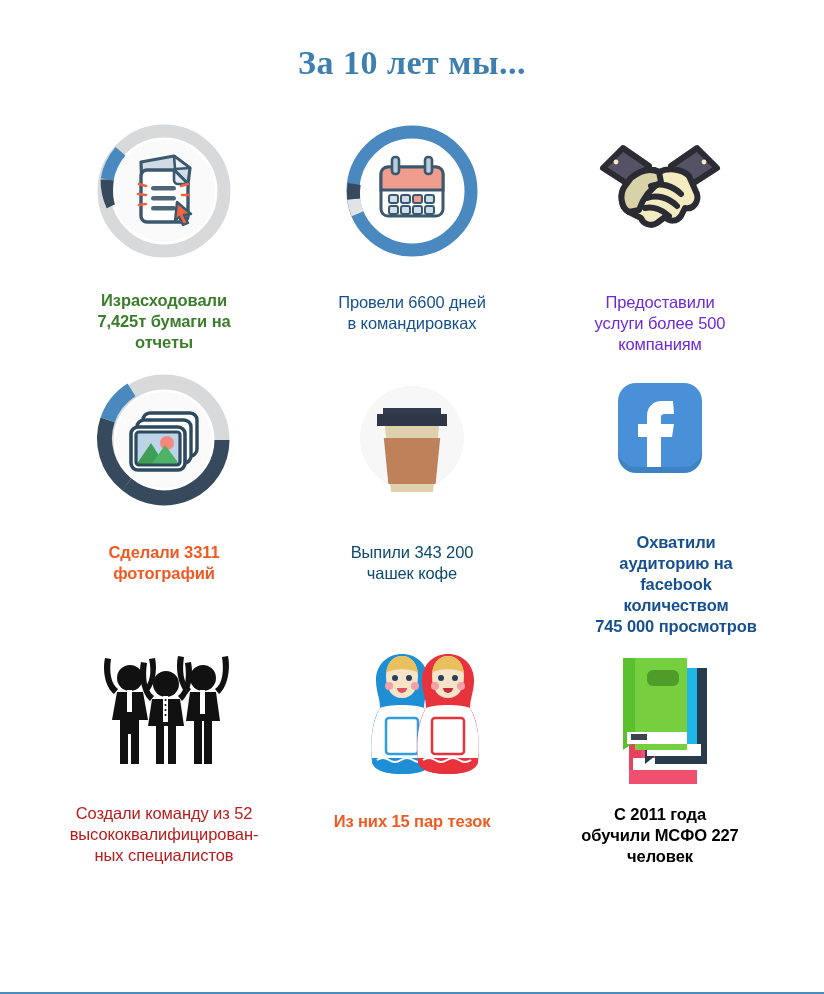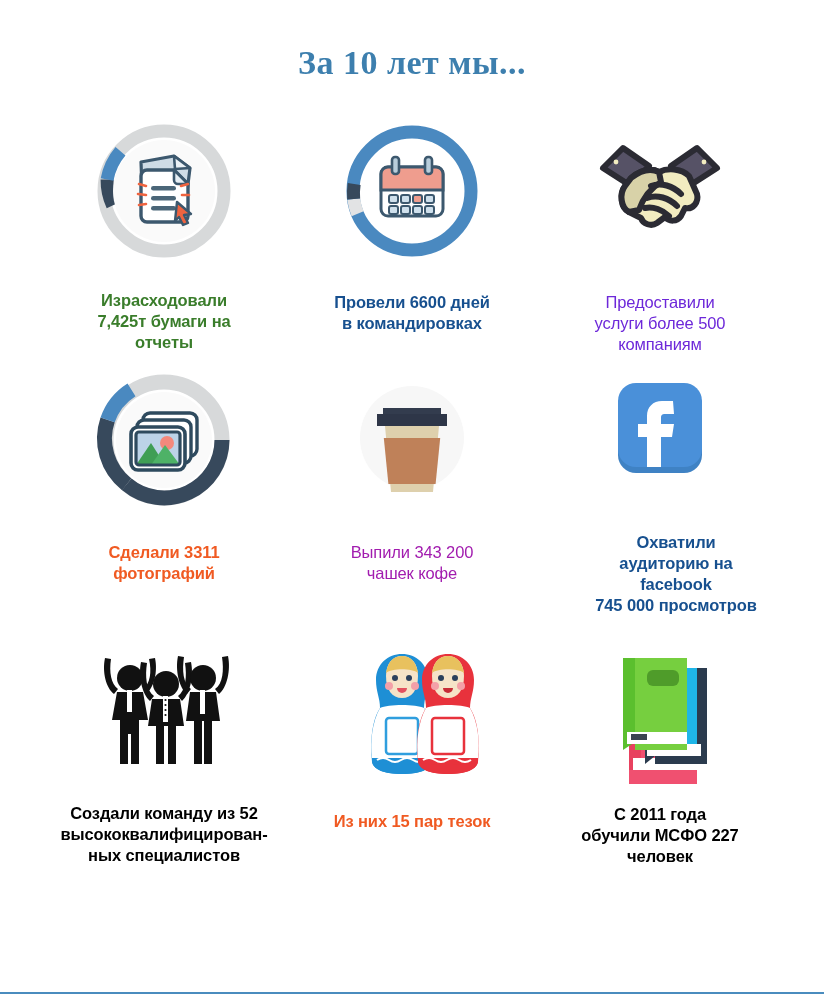--- a/index.html
+++ b/index.html
@@ -145,21 +145,21 @@
             <rect x="64" y="79" width="9" height="8" rx="2"></rect>
             <rect x="76" y="79" width="9" height="8" rx="2" fill="#ef9d8e"></rect>
             <rect x="88" y="79" width="9" height="8" rx="2"></rect>
             <rect x="52" y="90" width="9" height="8" rx="2"></rect>
             <rect x="64" y="90" width="9" height="8" rx="2"></rect>
             <rect x="76" y="90" width="9" height="8" rx="2"></rect>
             <rect x="88" y="90" width="9" height="8" rx="2"></rect>
           </g>
         </svg>
       </div>
-      <div class="caption" style="color: rgb(23, 80, 143); font-weight: bold;">
+      <div class="caption" style="color: rgb(23, 80, 143); font-weight: normal;">
         <div>Провели 6600  дней</div>
         <div>в командировках</div>
       </div>
     </div>
 
     <div class="cell c3">
       <div class="icon-wrap">
         <svg width="150" height="150" viewBox="0 0 150 150">
           <g stroke="#2b2b33" stroke-width="6" stroke-linejoin="round" stroke-linecap="round">
             <path d="M18 52 L38 32 L64 50 L46 70 Z" fill="#565266"></path>
@@ -213,38 +213,39 @@
     <div class="cell c5">
       <div class="icon-wrap">
         <svg width="150" height="150" viewBox="0 0 150 150">
           <circle cx="75" cy="72" r="52" fill="#f7f7f7"></circle>
           <path d="M46 42 h58 v14 h-58 z" fill="#333c4e"></path>
           <path d="M40 48 h70 v12 h-70 z" fill="#2e3648"></path>
           <path d="M48 60 h54 l-6 66 h-42 z" fill="#ded0ad"></path>
           <path d="M46.8 72 h56.4 l-4.6 46 h-47.2 z" fill="#bf8159"></path>
         </svg>
       </div>
-      <div class="caption plain" style="color: #a21caf; font-weight: normal;">
+      <div class="caption plain" style="color: #0c4a6e; font-weight: normal;">
         <div>Выпили 343 200</div>
         <div>чашек кофе</div>
       </div>
     </div>
 
     <div class="cell c6">
       <div class="icon-wrap">
         <svg width="150" height="150" viewBox="0 0 150 150">
           <rect x="33" y="22" width="84" height="86" rx="18" fill="#3f82c4"></rect>
           <rect x="33" y="18" width="84" height="84" rx="18" fill="#4a90d9"></rect>
           <path d="M88 36 h-11 c-9 0 -15 6 -15 15 v8 h-9 v13 h9 v30 h14 v-30 h11 l2 -13 h-13 v-6 c0 -3 1 -4 4 -4 h9 z" fill="#ffffff"></path>
         </svg>
       </div>
       <div class="caption" style="color: rgb(23, 80, 143); font-weight: bold; margin-left: 32px;">
         <div>Охватили</div>
         <div>аудиторию на</div>
         <div>facebook</div>
+        <div>количеством</div>
         <div>745 000 просмотров</div>
       </div>
     </div>
 
     <div class="cell c7">
       <div class="icon-wrap">
         <svg width="160" height="135" viewBox="0 0 160 135">
           <g fill="#111111">
 
             <circle cx="46" cy="32" r="13"></circle>
@@ -264,21 +265,21 @@
             <circle cx="81.5" cy="69" r="1.1" fill="#111111"></circle>
 
             <circle cx="119" cy="32" r="13"></circle>
             <path d="M106 46 h26 l4 29 h-8 v43 h-8 v-43 h-2 v43 h-8 v-43 h-8 z"></path>
             <path d="M103 48 C95 42, 91 24, 94 10 l6 1 C98 24, 99 38, 107 43 Z"></path>
             <path d="M135 48 C143 42, 147 24, 144 10 l-6 1 C140 24, 139 38, 131 43 Z"></path>
             <rect x="116" y="44" width="5" height="24" fill="#ffffff"></rect>
           </g>
         </svg>
       </div>
-      <div class="caption plain" style="color: #000000; font-weight: bold;">
+      <div class="caption plain" style="color: #b91c1c; font-weight: normal;">
         <div>Создали команду из 52</div>
         <div>высококвалифицирован-</div>
         <div>ных специалистов</div>
       </div>
     </div>
 
     <div class="cell c8">
       <div class="icon-wrap">
         <svg width="185" height="135" viewBox="0 0 185 135">
 

